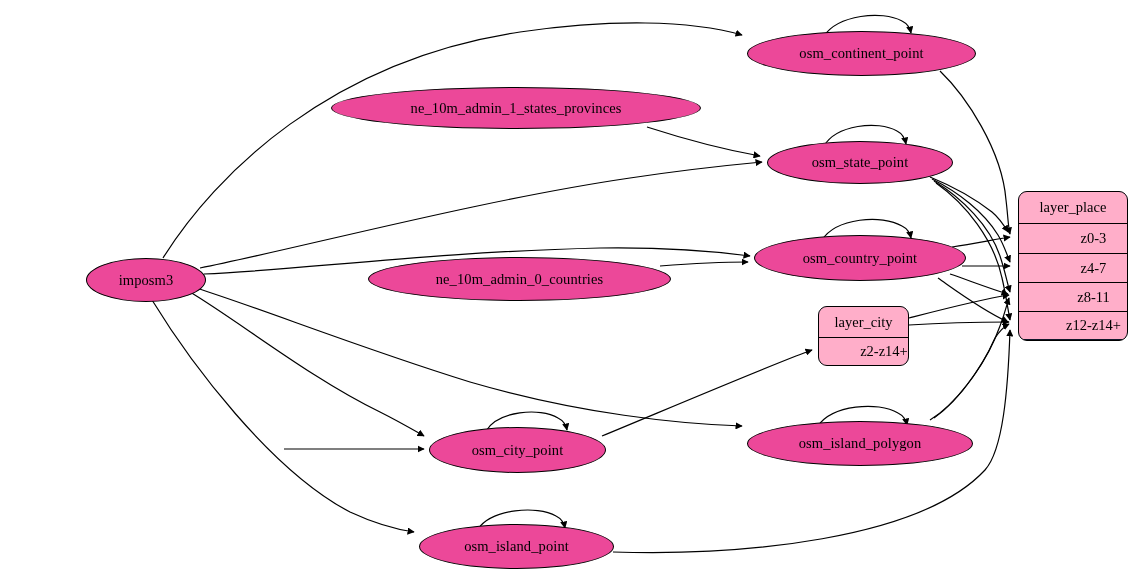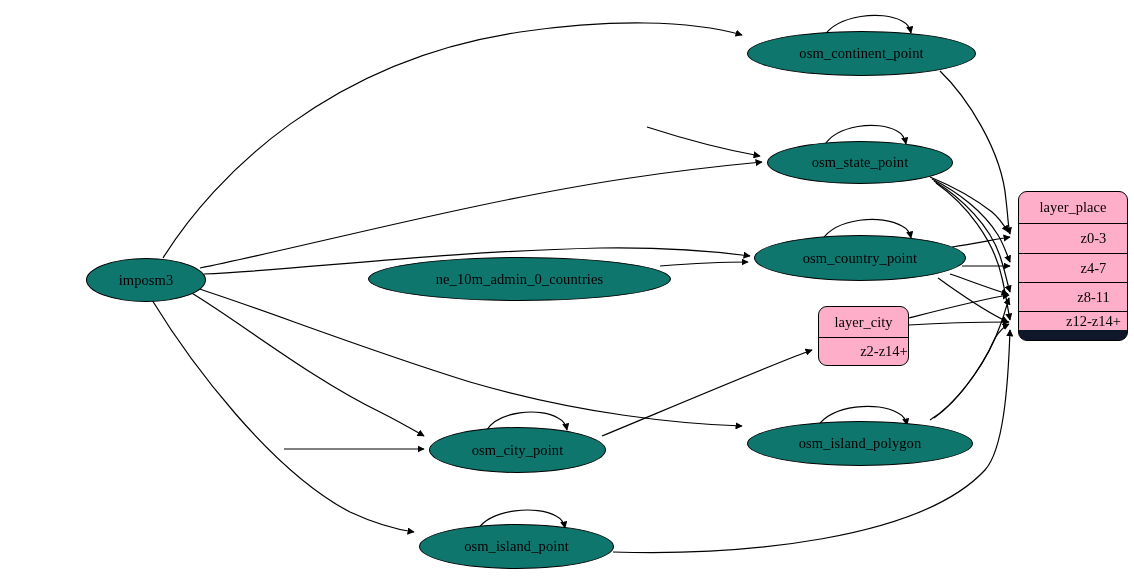--- a/index.html
+++ b/index.html
@@ -19,21 +19,21 @@
     position: absolute;
     left: 0;
     top: 0;
     width: 1134px;
     height: 577px;
   }
   .node-ellipse {
     position: absolute;
     border: 1.2px solid #000000;
     border-radius: 50%;
-    background: #0f766e;
+    background: #ec4899;
     display: flex;
     align-items: center;
     justify-content: center;
     box-sizing: border-box;
     z-index: 5;
   }
   .node-ellipse .lbl {
     font-size: 14.5px;
     color: #000000;
     white-space: nowrap;
@@ -123,20 +123,23 @@
 
       <path d="M 602,436 C 660,412 740,378 796,356 C 802,354 806,352 812,350"></path>
 
     </g>
   </svg>
 
   <div class="node-ellipse" style="left:86px; top:258px; width:120px; height:44px;">
     <span class="lbl">imposm3</span>
   </div>
 
+  <div class="node-ellipse" style="left:331px; top:87px; width:370px; height:42px;">
+    <span class="lbl">ne_10m_admin_1_states_provinces</span>
+  </div>
 
   <div class="node-ellipse" style="left:368px; top:257px; width:303px; height:44px;">
     <span class="lbl">ne_10m_admin_0_countries</span>
   </div>
 
 
   <div class="node-ellipse" style="left:747px; top:31px; width:229px; height:45px;">
     <span class="lbl">osm_continent_point</span>
   </div>
 
@@ -158,21 +161,21 @@
 
   <div class="node-ellipse" style="left:747px; top:421px; width:226px; height:45px;text-align:right;">
     <span class="lbl">osm_island_polygon</span>
   </div>
 
   <div class="record-node" style="left:1018px; top:191px; width:110px; height:150px;">
     <div class="record-row" style="height:31px;">layer_place</div>
     <div class="record-row" style="height:30px;">z0-3</div>
     <div class="record-row" style="height:29px;">z4-7</div>
     <div class="record-row" style="height:29px;">z8-11</div>
-    <div class="record-row" style="height:19px;">z12-z14+</div>
+    <div class="record-row" style="height:28px;">z12-z14+</div>
   </div>
 
   <div class="record-node" style="left:818px; top:306px; width:91px; height:60px;">
     <div class="record-row" style="height:30px;">layer_city</div>
     <div class="record-row" style="height:28px;">z2-z14+</div>
   </div>
 
 </div>
 
 </body></html>

